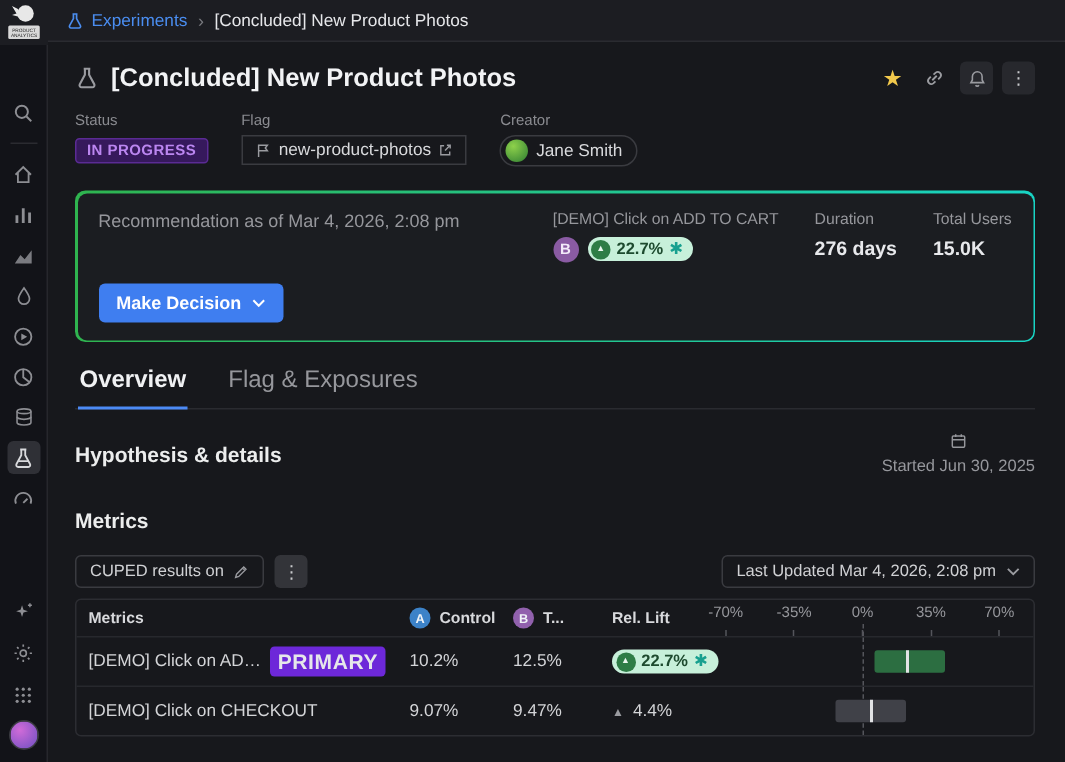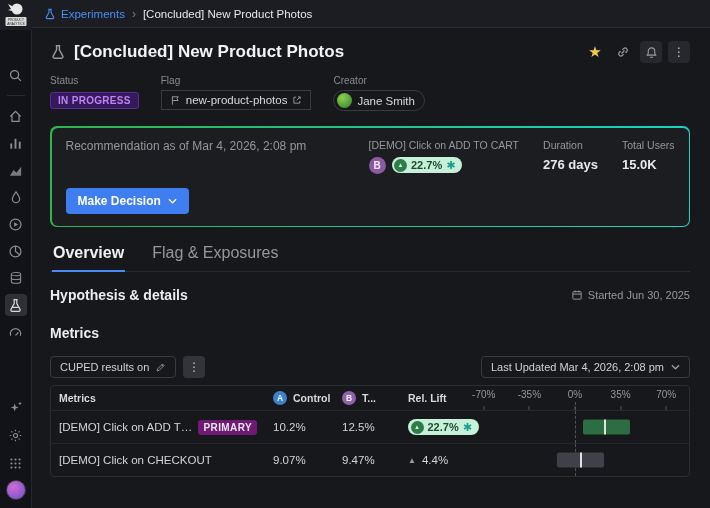--- a/index.html
+++ b/index.html
@@ -78,21 +78,21 @@
     color:#fff; font-size:12px; font-weight:bold; border:none; border-radius:4px; padding:6px 12px;
     font-family:inherit; cursor:pointer; }
 
   
   .tabs { display:flex; gap:26px; margin-top:13px; border-bottom:1px solid #2a2b30; padding:0 2px; }
   .tab { font-size:16px; padding:4px 1px 8px; color:#96979c; cursor:pointer; }
   .tab.active { color:#f0f1f3; border-bottom:2px solid #4c8af5; margin-bottom:-1px; font-weight:bold; }
 
   .section-row { display:flex; align-items:center; justify-content:space-between; margin-top:15px; }
   .h2 { font-size:14px; font-weight:bold; color:#eceded; }
-  .started { display:flex; gap:5px; align-items:center; font-size:11px; color:#96979c; }
+  .started { display:flex; gap:5px; align-items:center; font-size:11px; color:#96979c;flex-direction:column; }
   .metrics-h { margin-top:22px; }
 
   .controls-row { display:flex; align-items:center; margin-top:15px; }
   .cuped-btn { display:inline-flex; gap:6px; align-items:center; border:1px solid #3a3b40; border-radius:4px;
     padding:4px 9px; font-size:11px; color:#d0d1d4; background:none; font-family:inherit; cursor:pointer; }
   .kebab-btn { width:22px; height:22px; margin-left:7px; background:#333439; border-radius:4px;
     color:#c8c9cc; display:flex; align-items:center; justify-content:center; font-size:12px; cursor:pointer; }
   .updated-btn { margin-left:auto; display:inline-flex; gap:7px; align-items:center; border:1px solid #3a3b40;
     border-radius:4px; padding:4px 9px; font-size:11px; color:#d0d1d4; background:none; font-family:inherit; cursor:pointer;text-align:center; }
 
@@ -102,21 +102,21 @@
   .table { margin-top:7px; border:1px solid #2c2d32; border-radius:4px; }
   .thead, .trow { display:grid; grid-template-columns:214px 69px 66px 61px 1fr; }
   .thead { height:24px; align-items:center; font-size:10.5px; font-weight:bold; color:#d8d9dc; }
   .trow { height:33px; align-items:center; border-top:1px solid #27282d; font-size:11.5px; color:#d4d5d8; }
   .cell { padding-left:8px; display:flex; align-items:center; gap:6px; min-width:0; }
   .metric-name { white-space:nowrap; overflow:hidden; text-overflow:ellipsis; }
   .vc { width:14px; height:14px; border-radius:50%; color:#f0f4f8; font-size:8.5px; font-weight:bold;
     display:flex; align-items:center; justify-content:center; flex:none; }
   .vc-a { background:#3c82c8; }
   .vc-b { background:#9161ad; }
-  .primary-badge { margin-left:auto; margin-right:8px; background:#701a75; color:#e6e7ea; font-size:10px;
+  .primary-badge { margin-left:auto; margin-right:8px; background:#6d28d9; color:#e6e7ea; font-size:14px;
     font-weight:bold; border-radius:3px; padding:2px 5px; letter-spacing:.4px; flex:none; }
   .tri { color:#9a9ba0; font-size:8px; }
   .th-chart { position:relative; height:100%; }
   .axis-label { position:absolute; top:3px; transform:translateX(-50%); font-size:10px; color:#96979c; font-weight:normal; }
   .axis-mark { position:absolute; bottom:0; width:1px; height:4px; background:#54555b; transform:translateX(-50%); }
   .th-chart::after { content:''; position:absolute; left:50%; top:16px; bottom:0; border-left:1px dashed #54555b; }
   .chart-cell { position:relative; height:100%; }
   .chart-cell::before { content:''; position:absolute; left:50%; top:0; bottom:0; border-left:1px dashed #54555b; }
   .ci-bar { position:absolute; top:50%; transform:translateY(-50%); height:15px; border-radius:2px; background:#404148; }
   .ci-bar.green { background:#2c6e41; }

